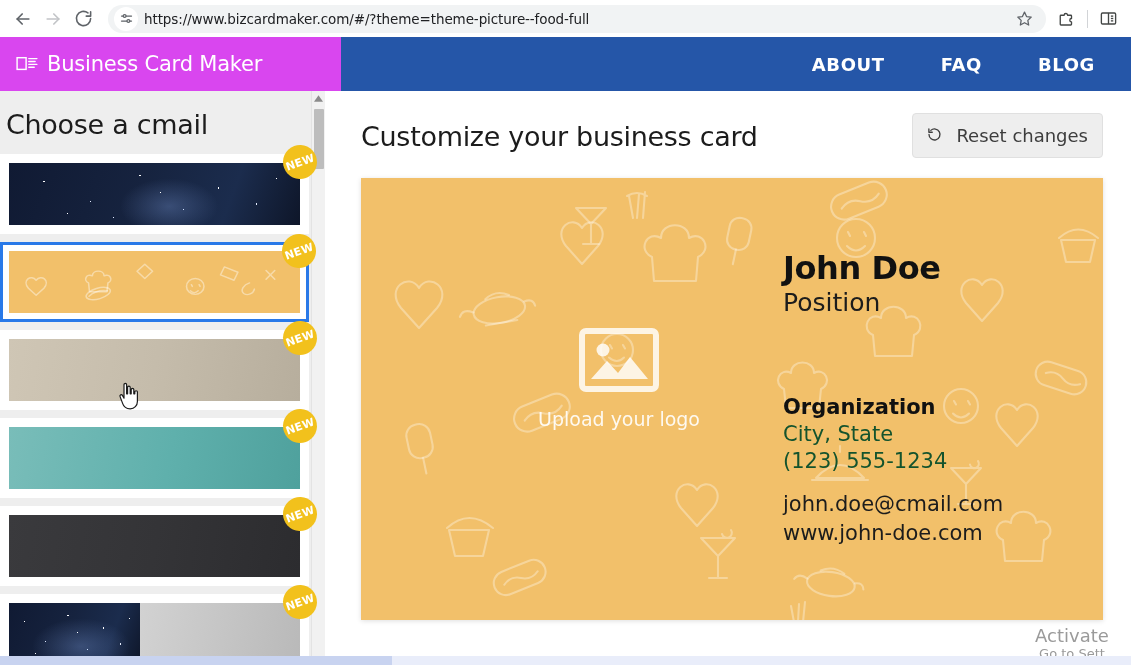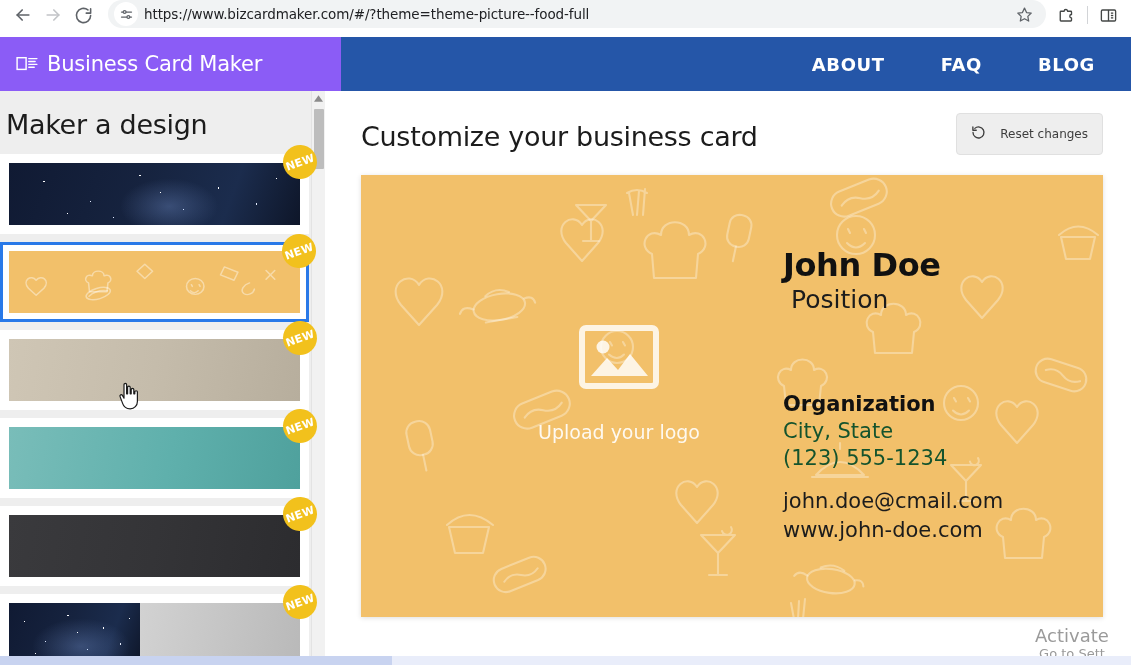--- a/index.html
+++ b/index.html
@@ -8,21 +8,21 @@
     width: 1131px; height: 665px;
     overflow: hidden;
     font-family: "DejaVu Sans", "Liberation Sans", sans-serif;
     background: #ffffff;
   }
 
   
   .browser-bar {
     height: 37px; width: 1131px;
     background: #ffffff;
-    display: flex; align-items: flex-start;
+    display: flex; align-items: center;
     padding: 0 8px;
     position: relative;
   }
   .nav-btn {
     width: 30px; height: 30px;
     display: flex; align-items: center; justify-content: center;
     border-radius: 50%;
     color: #5f6368;
     flex: 0 0 auto;
   }
@@ -73,21 +73,21 @@
   }
 
   
   .app-header {
     height: 54px; width: 1131px;
     display: flex; align-items: stretch;
     position: relative;
   }
   .header-left {
     width: 341px;
-    background: #8b5cf6;
+    background: #d946ef;
     display: flex; align-items: center;
     padding-left: 16px;
   }
   .brand-icon { color: #ffffff; display: flex; align-items: center; margin-right: 9px; }
   .brand-text {
     color: #ffffff;
     font-size: 21px;
     letter-spacing: -0.2px;
   }
   .header-right {
@@ -237,21 +237,21 @@
     font-weight: normal;
     color: #1c1c1c;
     letter-spacing: -0.3px;
     padding-top: 8px;
   }
   .reset-btn {
     background: #eeeeee;
     border: 1px solid #e0e0e0;
     border-radius: 4px;
     color: #3d3d3d;
-    font-size: 12px;
+    font-size: 18px;
     padding: 11px 14px;
     display: flex; align-items: center; gap: 14px;
     font-family: "DejaVu Sans", "Liberation Sans", sans-serif;
   }
 
   
   .card-preview {
     position: relative;
     width: 742px; height: 442px;
     background: #f2c06a;
@@ -260,34 +260,34 @@
   }
   .card-logo {
     position: absolute;
     left: 148px; top: 150px;
     width: 220px;
     text-align: center;
     color: rgba(255,255,255,0.85);
   }
   .logo-icon { display: flex; justify-content: center; }
   .logo-label {
-    margin-top: 32px;
+    margin-top: 16px;
     font-size: 19px;
     color: rgba(255,255,255,0.9);
   }
   .card-text {
     position: absolute;
     left: 422px; top: 72px;
     width: 300px;
   }
   .c-name {
     font-size: 32px; font-weight: bold; color: #111111;
     letter-spacing: -0.4px; line-height: 1.15;
   }
-  .c-position { font-size: 25px; color: #1c1c1c; line-height: 1.3; margin-left: 8px; }
+  .c-position { font-size: 25px; color: #1c1c1c; line-height: 1.3; }
   .c-block2 { position: absolute; left: 422px; top: 216px; width: 320px; }
   .c-org  { font-size: 21px; font-weight: bold; color: #111111; line-height: 1.28; }
   .c-line { font-size: 21px; color: #14532d; line-height: 1.28; }
   .c-block3 { position: absolute; left: 422px; top: 312px; width: 330px; }
   .c-contact { font-size: 21px; color: #1c1c1c; line-height: 1.4; }
 
   
   .watermark {
     position: absolute;
     right: 13px; bottom: 4px;
@@ -389,21 +389,21 @@
   <div class="header-right">
     <a class="nav-link" href="#">ABOUT</a>
     <a class="nav-link" href="#">FAQ</a>
     <a class="nav-link" href="#">BLOG</a>
   </div>
 </div>
 
 <div class="app-body">
 
   <div class="sidebar">
-    <h2 class="sidebar-title">Maker a design</h2>
+    <h2 class="sidebar-title">Choose a cmail</h2>
 
     <div class="design-list">
 
       <div class="design-item">
         <div class="badge-new">NEW</div>
         <div class="thumb th-stars"></div>
       </div>
 
       <div class="design-item selected">
         <div class="badge-new">NEW</div>

